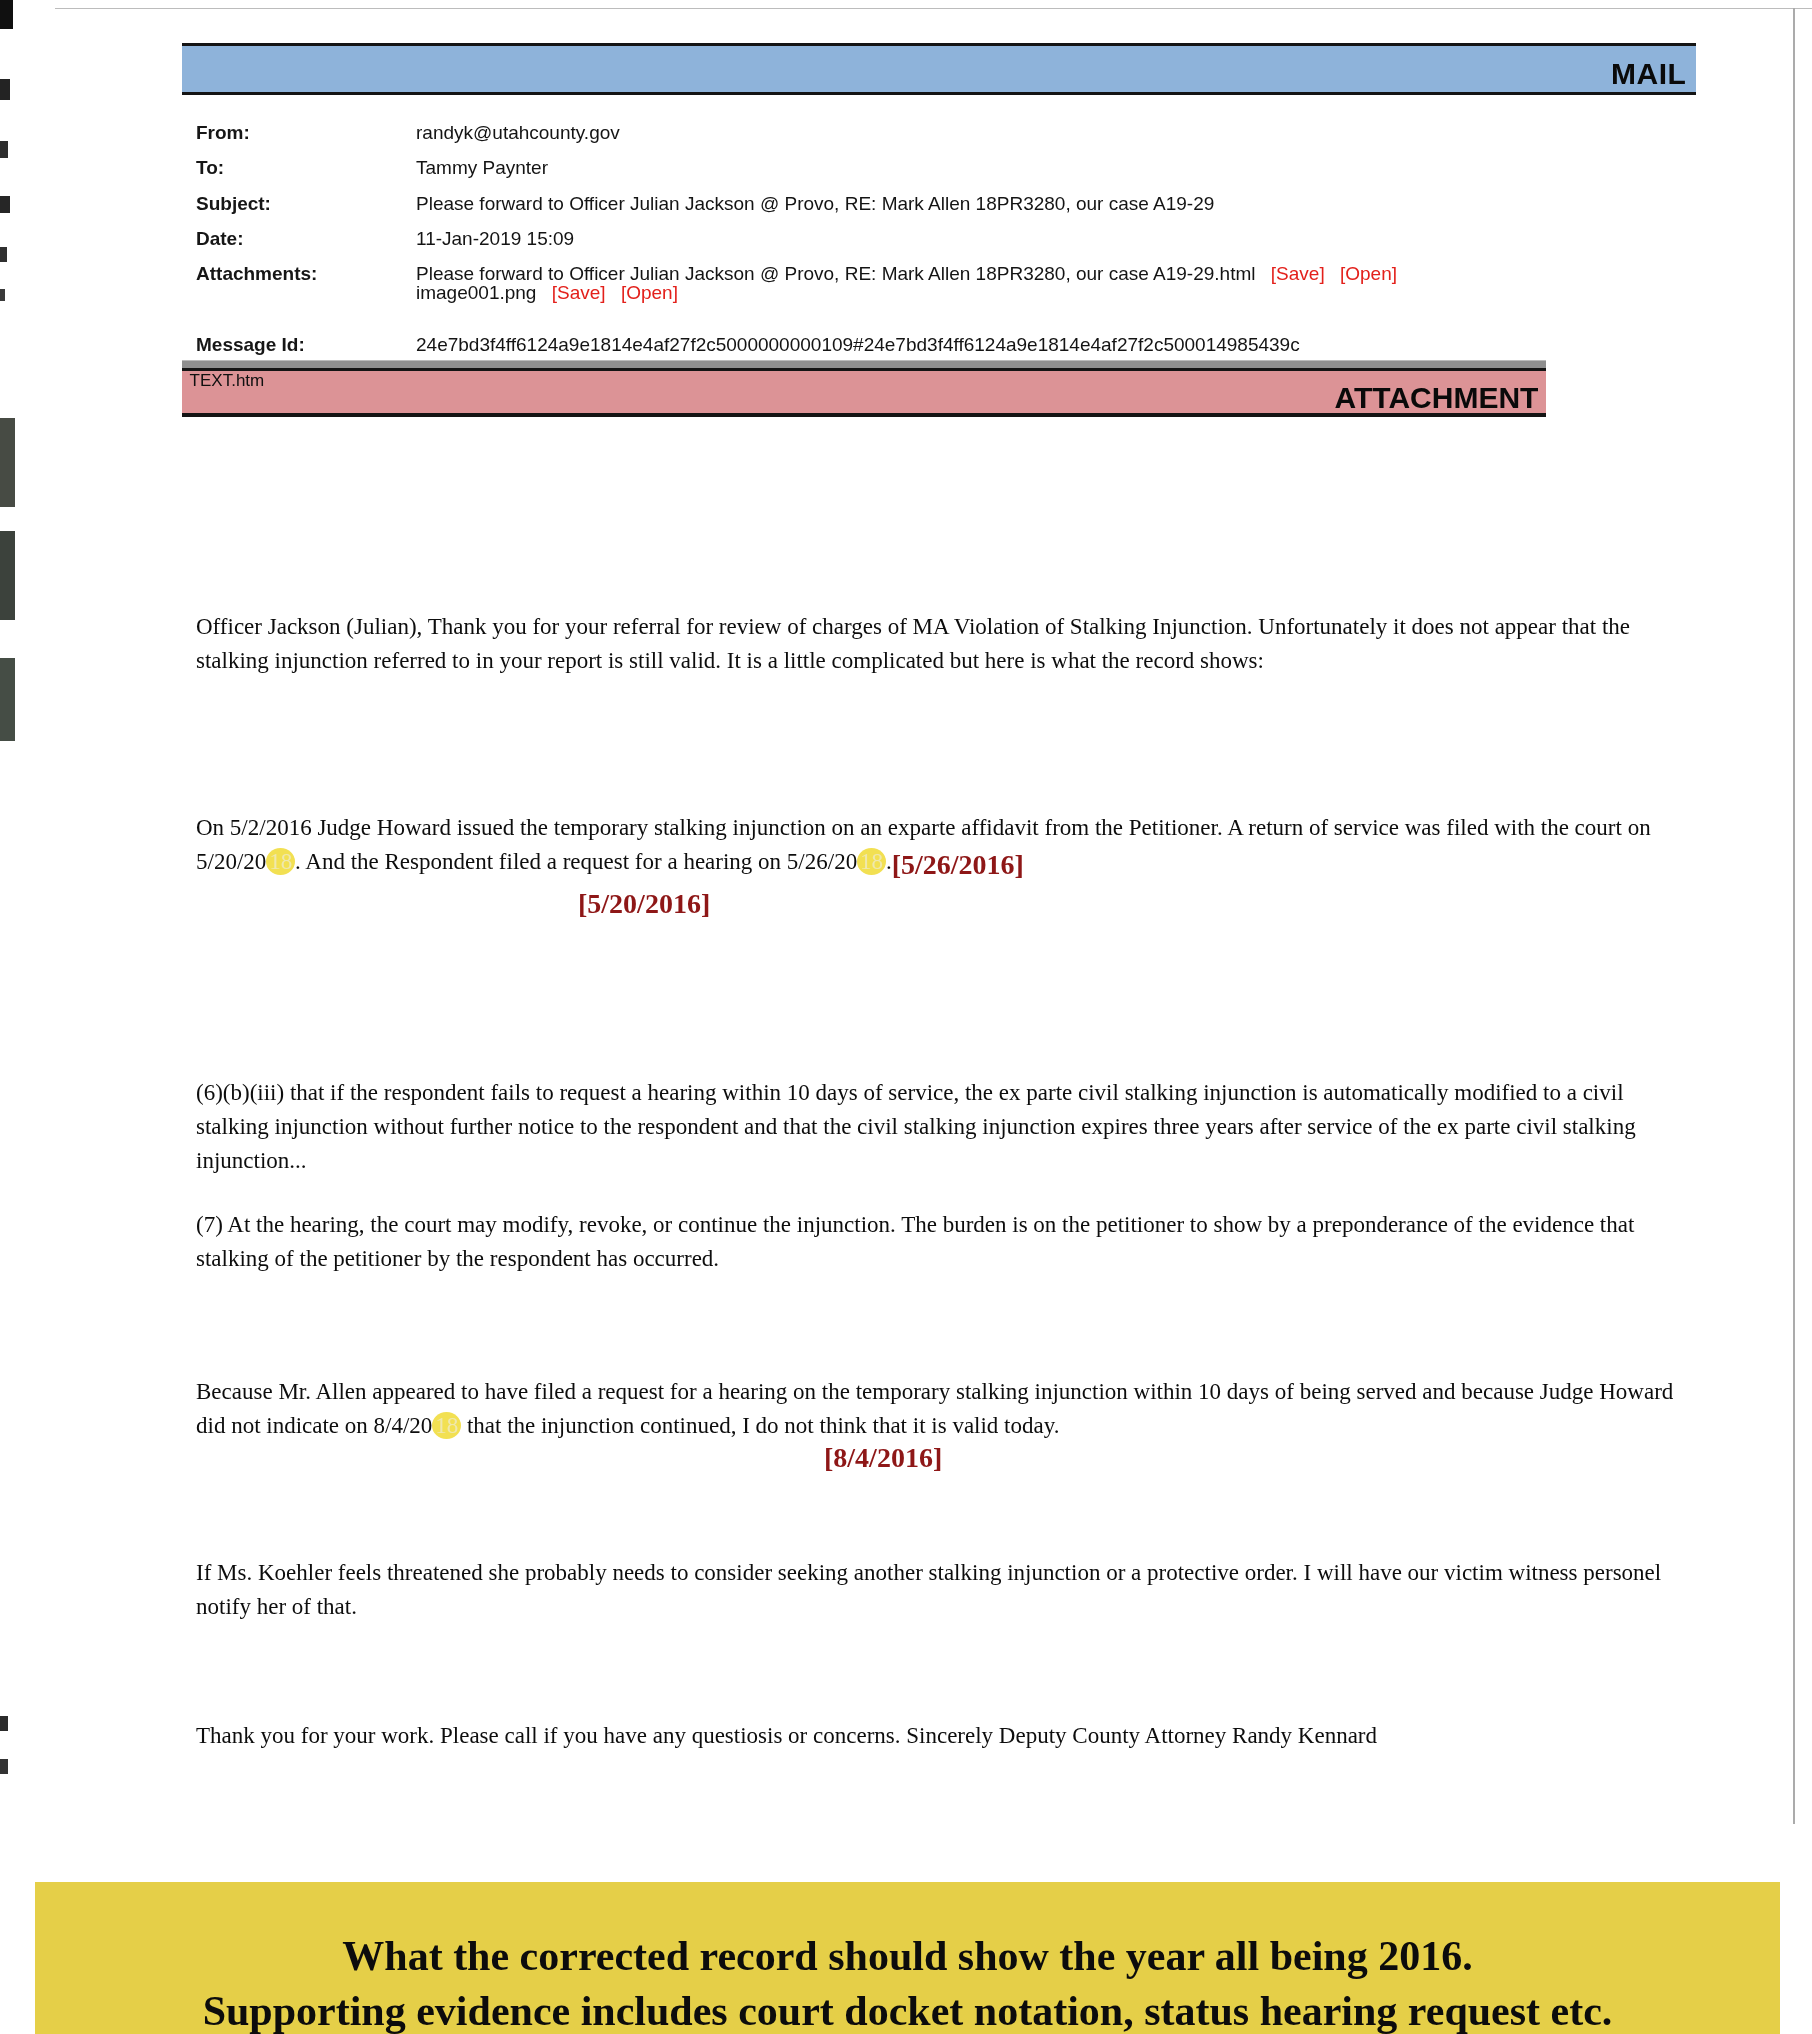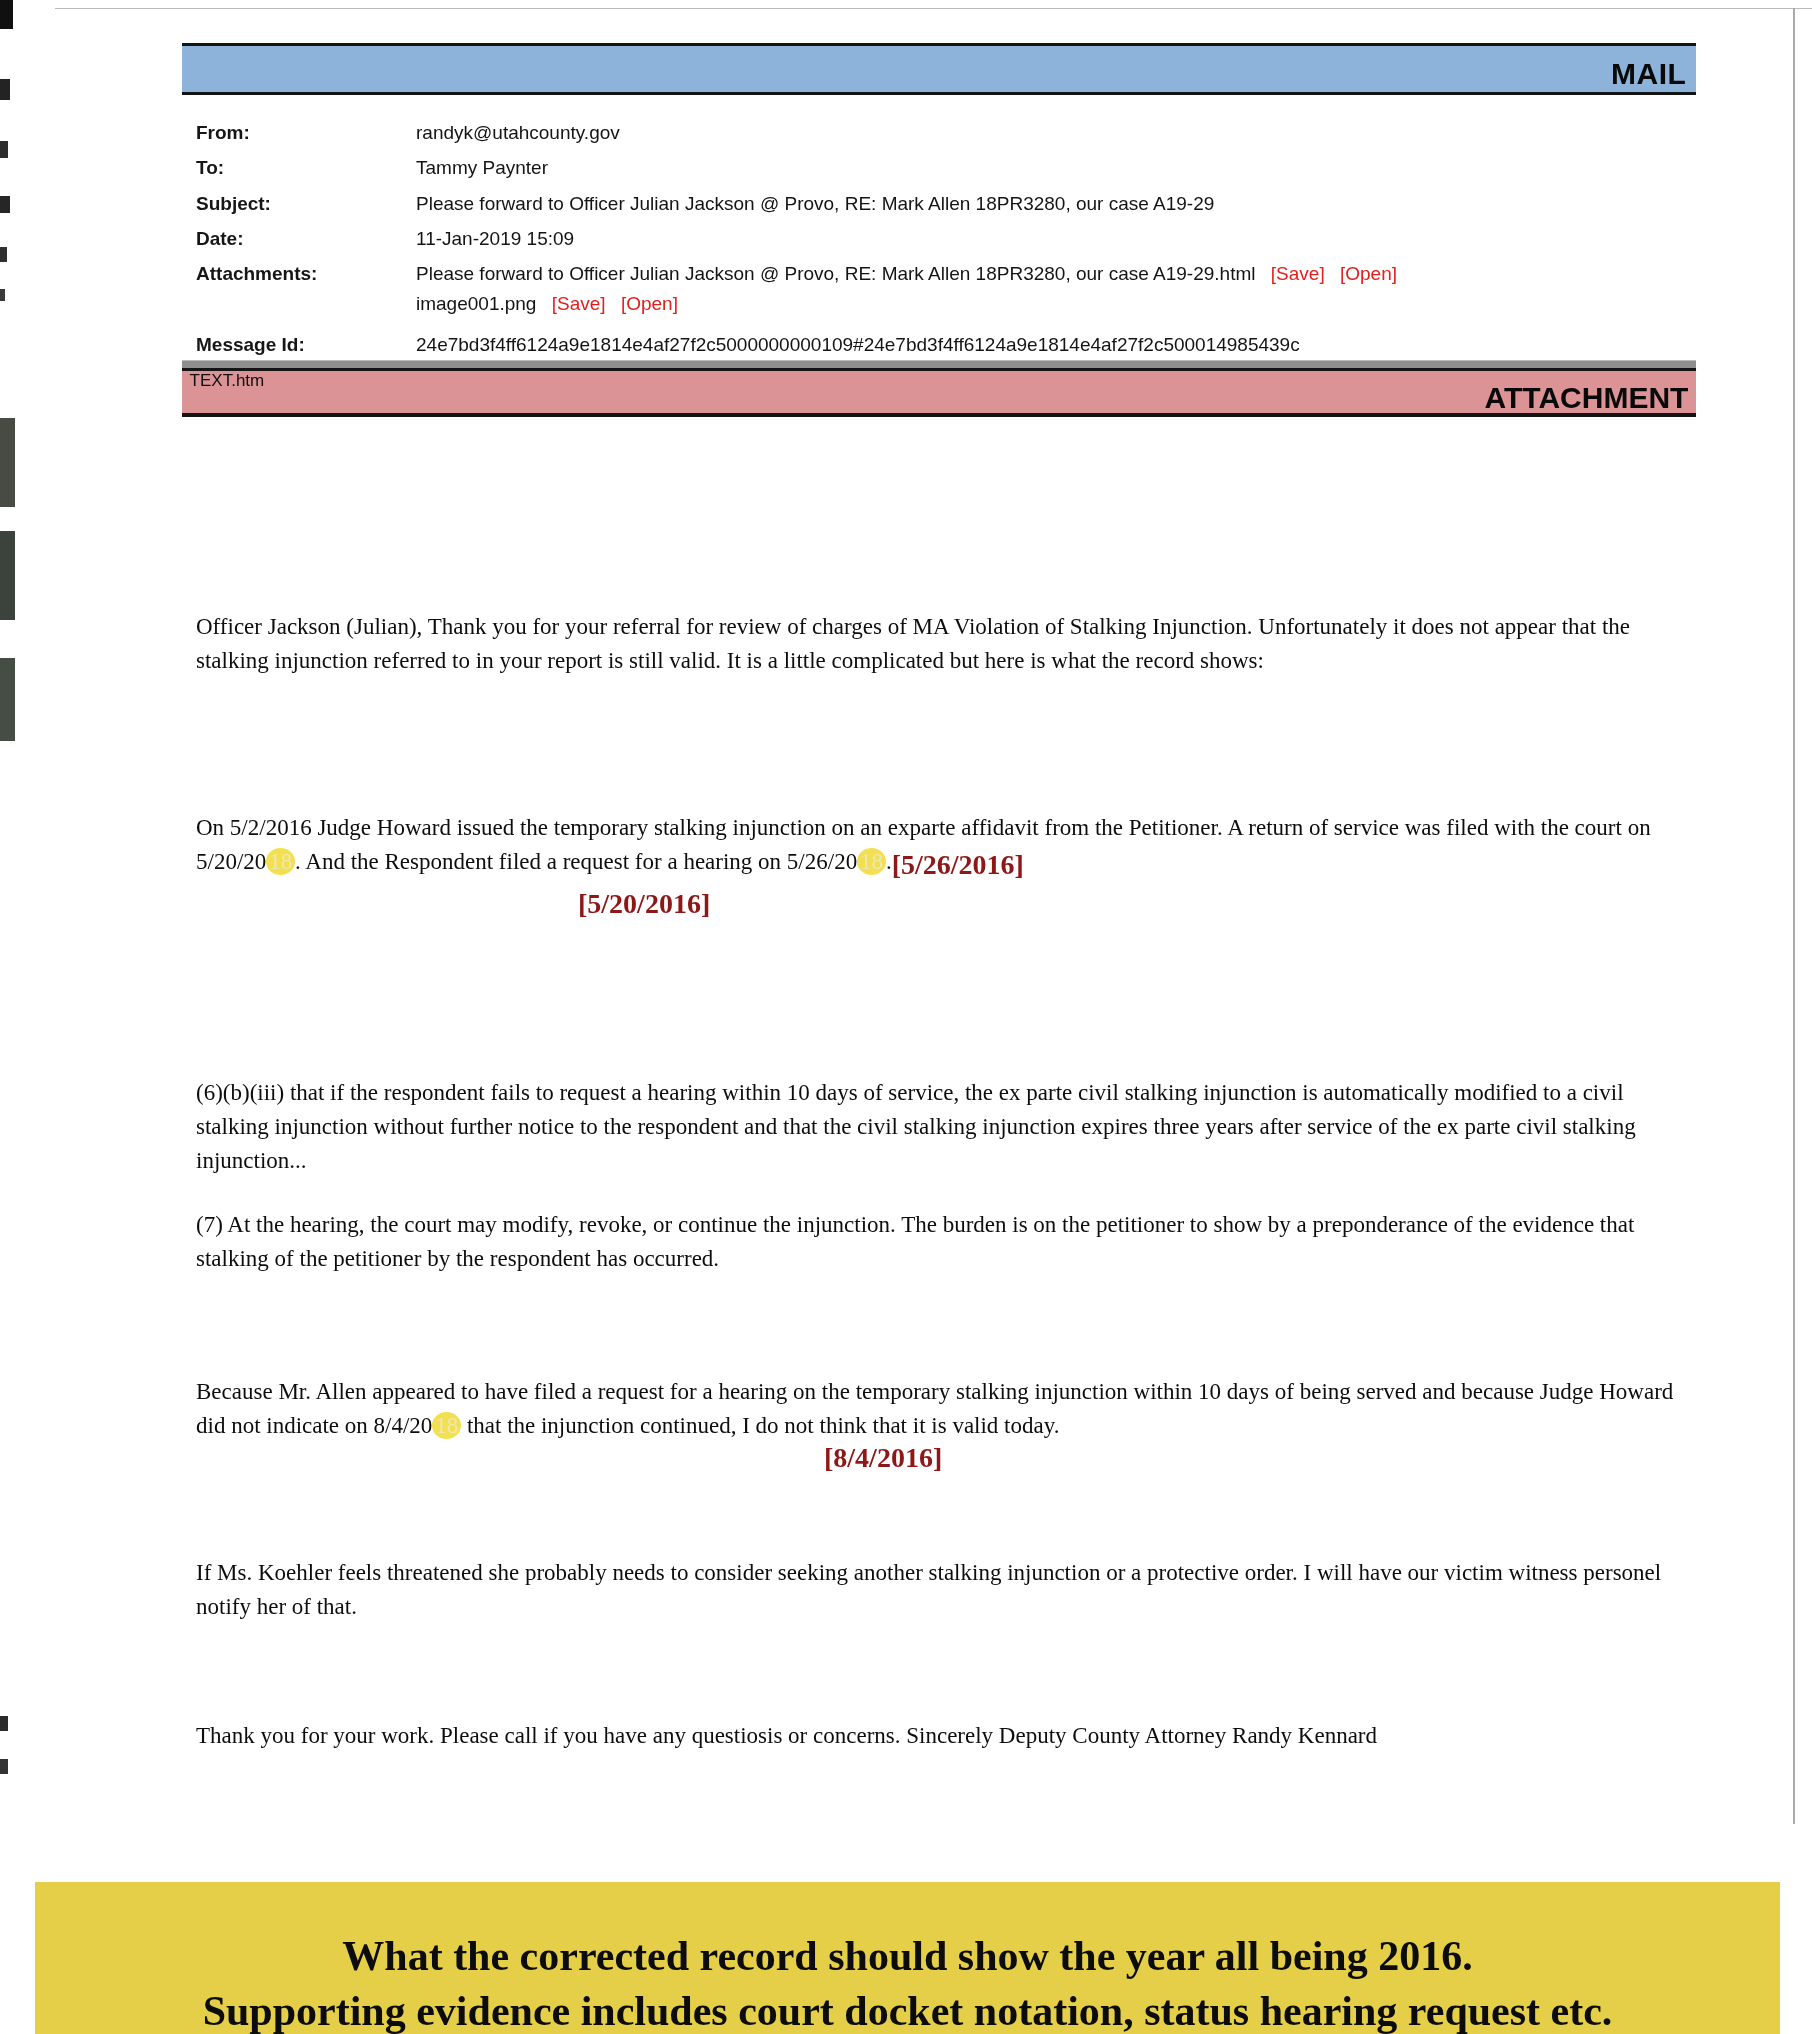--- a/index.html
+++ b/index.html
@@ -20,21 +20,21 @@
               letter-spacing:0.5px;color:#0a0a0a;font-family:"Liberation Sans",sans-serif;}
 
   
   .headers{position:absolute;left:196px;top:122px;font-size:19px;color:#161616;}
   .hrow{position:absolute;left:0;white-space:nowrap;}
   .hlabel{display:inline-block;width:220px;font-weight:bold;vertical-align:top;}
   .hvalue{color:#141414;}
   .red-link{color:#e3201b;margin-left:15.3px;font-weight:normal;cursor:pointer;}
 
   
-  .attach-bar{position:absolute;left:182px;top:368px;width:1514px;height:42px;background:#dc9396;
+  .attach-bar{position:absolute;left:182px;top:368px;width:1364px;height:42px;background:#dc9396;
               border-top:3.8px solid #141414;border-bottom:4.8px solid #141414;
               box-shadow:0 -7.6px 0 0 #8f8f8f;}
   .texthtm{position:absolute;left:7.6px;top:0px;font-size:17px;color:#101010;}
   .attachment-label{position:absolute;right:7.6px;bottom:-1.9px;font-weight:bold;font-size:30px;color:#0a0a0a;}
 
   
   .para{position:absolute;left:196px;width:1491px;font-family:"Liberation Serif",serif;
         font-size:23px;line-height:34px;color:#0d0d0d;}
   .hl{background:#f2e052;color:#efe8ae;border-radius:50%;padding:1px 2.9px;}
   .correction{font-family:"Liberation Serif",serif;font-weight:bold;color:#8e1717;
@@ -82,21 +82,21 @@
     </div>
     <div class="hrow" style="top:71px;">
       <span class="hlabel">Subject:</span><span class="hvalue">Please forward to Officer Julian Jackson @ Provo, RE: Mark Allen 18PR3280, our case A19-29</span>
     </div>
     <div class="hrow" style="top:106px;">
       <span class="hlabel">Date:</span><span class="hvalue">11-Jan-2019 15:09</span>
     </div>
     <div class="hrow" style="top:141px;">
       <span class="hlabel">Attachments:</span><span class="hvalue">Please forward to Officer Julian Jackson @ Provo, RE: Mark Allen 18PR3280, our case A19-29.html</span><span class="red-link">[Save]</span><span class="red-link">[Open]</span>
     </div>
-    <div class="hrow" style="top:171px;">
+    <div class="hrow" style="top:160px;">
       <span class="hlabel"></span><span class="hvalue">image001.png</span><span class="red-link">[Save]</span><span class="red-link">[Open]</span>
     </div>
     <div class="hrow" style="top:212px;">
       <span class="hlabel">Message Id:</span><span class="hvalue">24e7bd3f4ff6124a9e1814e4af27f2c5000000000109#24e7bd3f4ff6124a9e1814e4af27f2c500014985439c</span>
     </div>
   </div>
 
   <div class="attach-bar">
     <span class="texthtm">TEXT.htm</span>
     <span class="attachment-label">ATTACHMENT</span>

